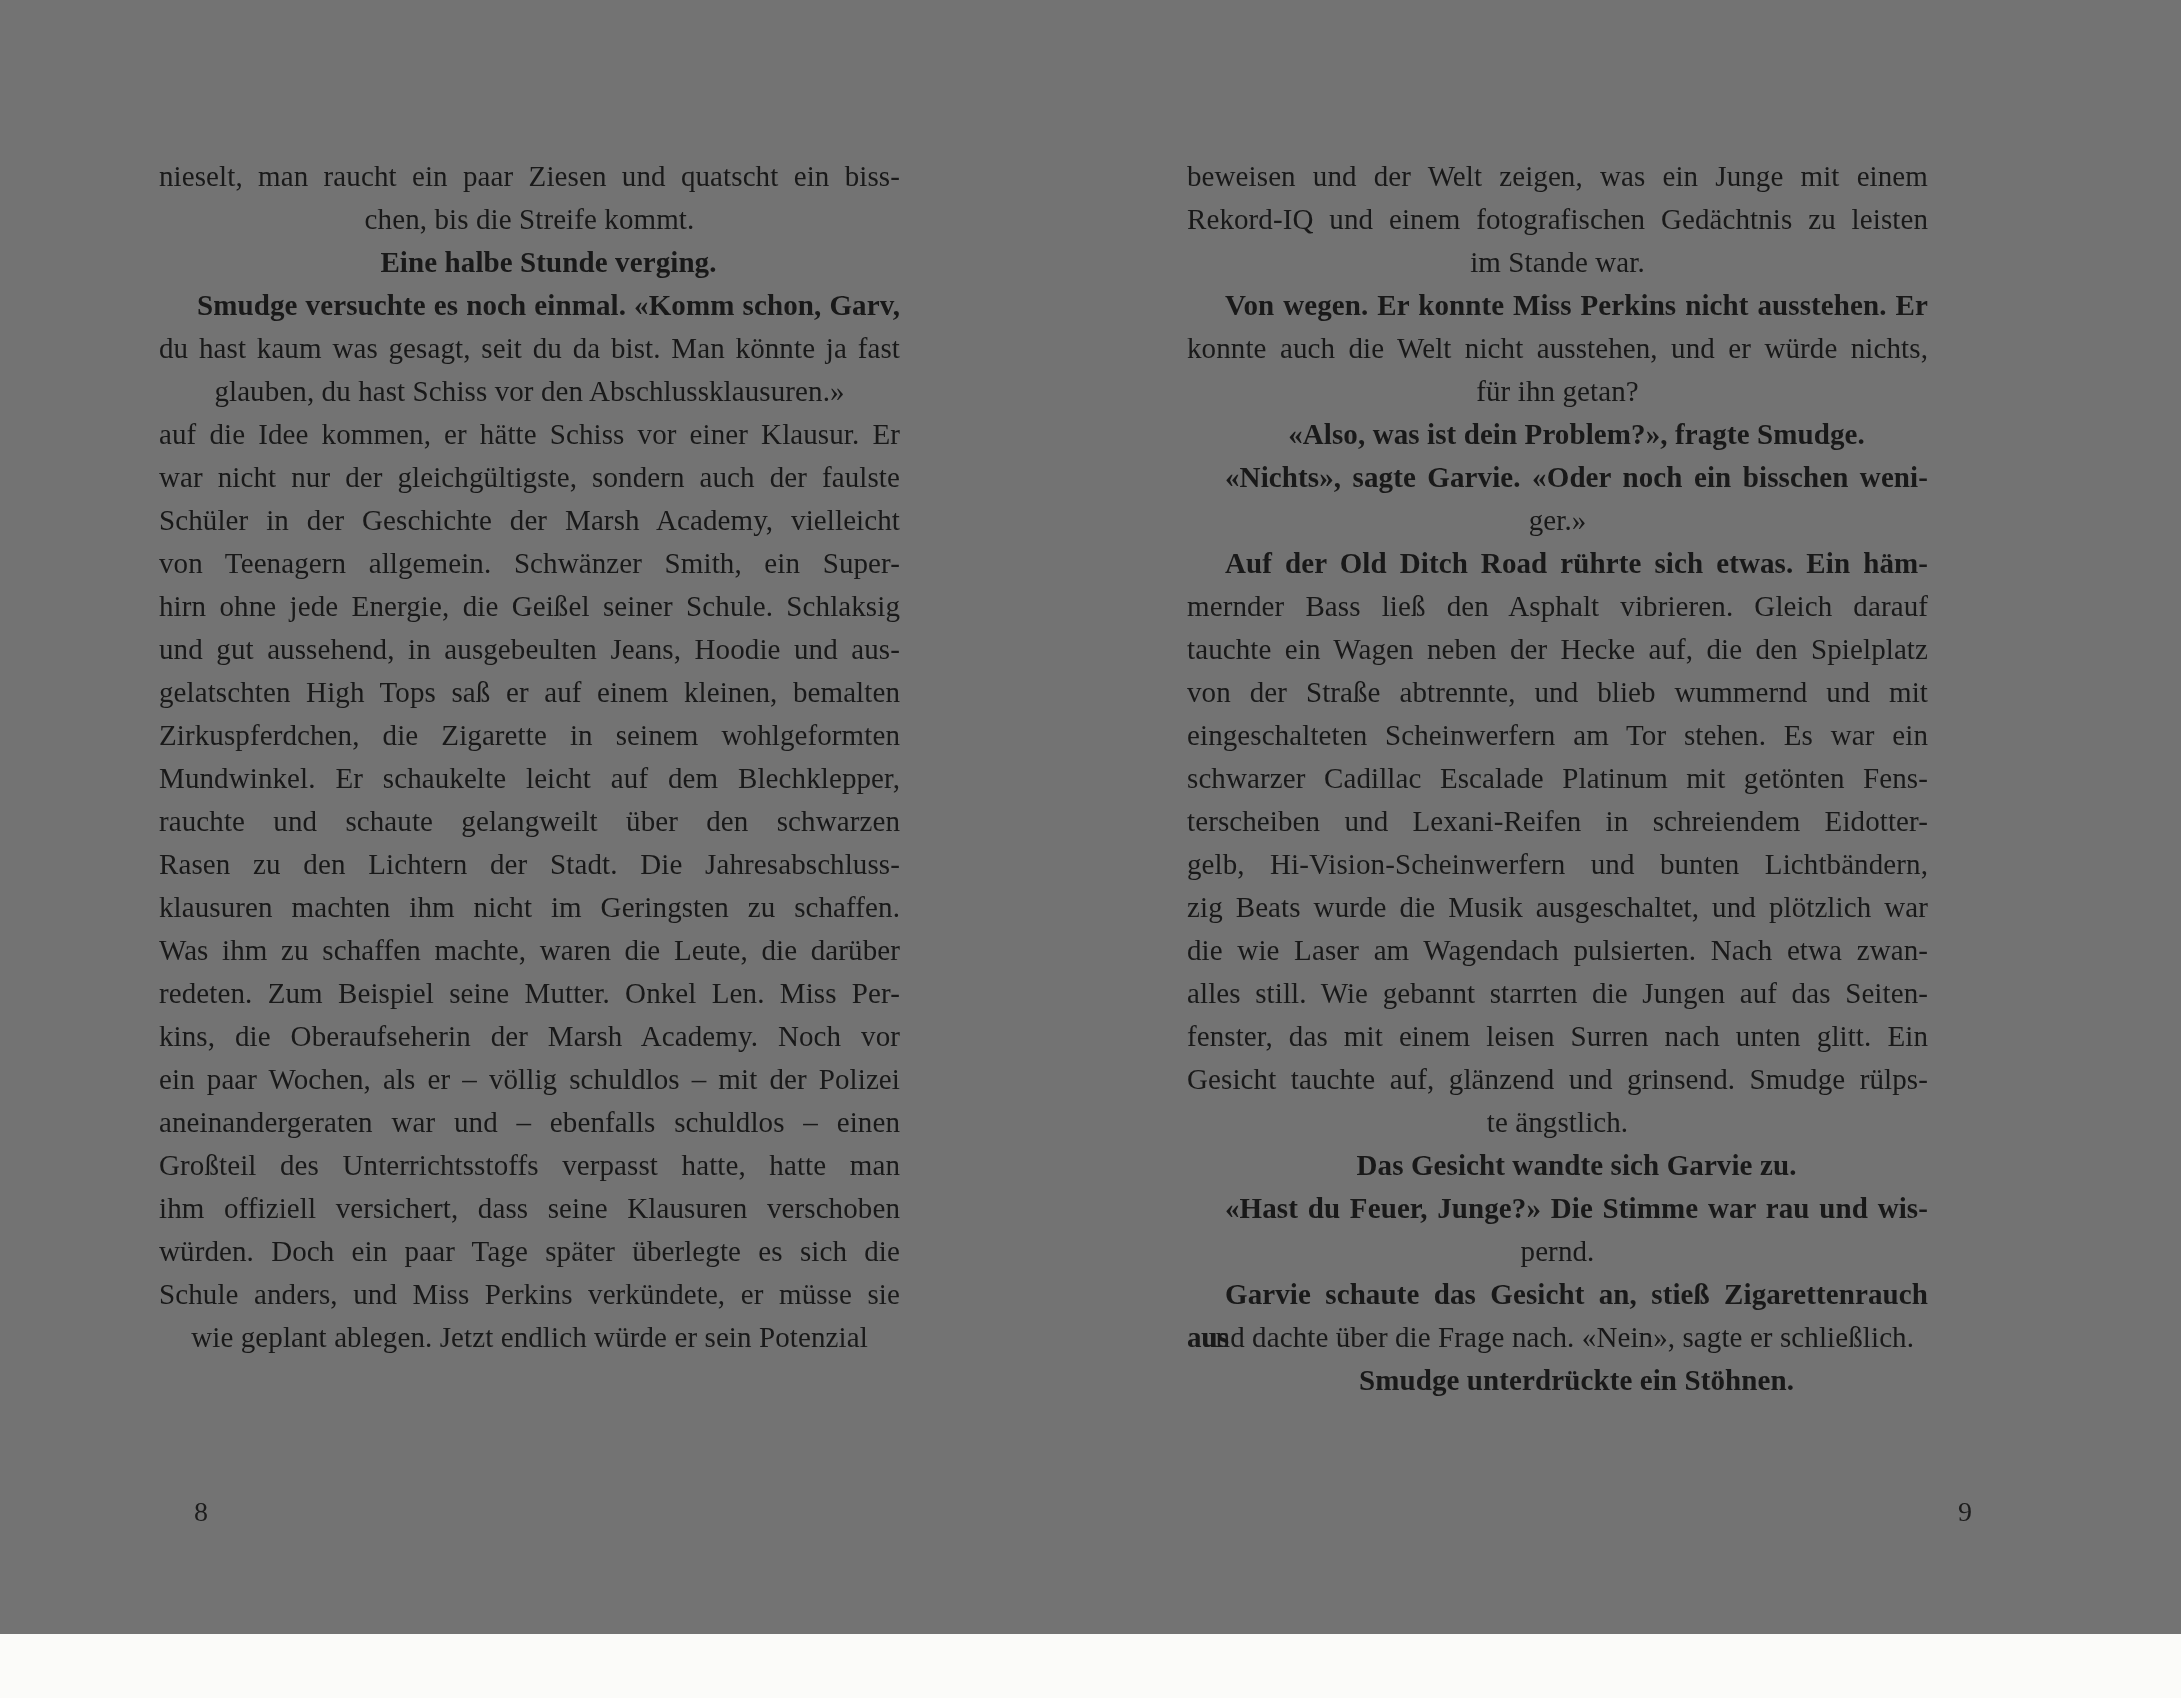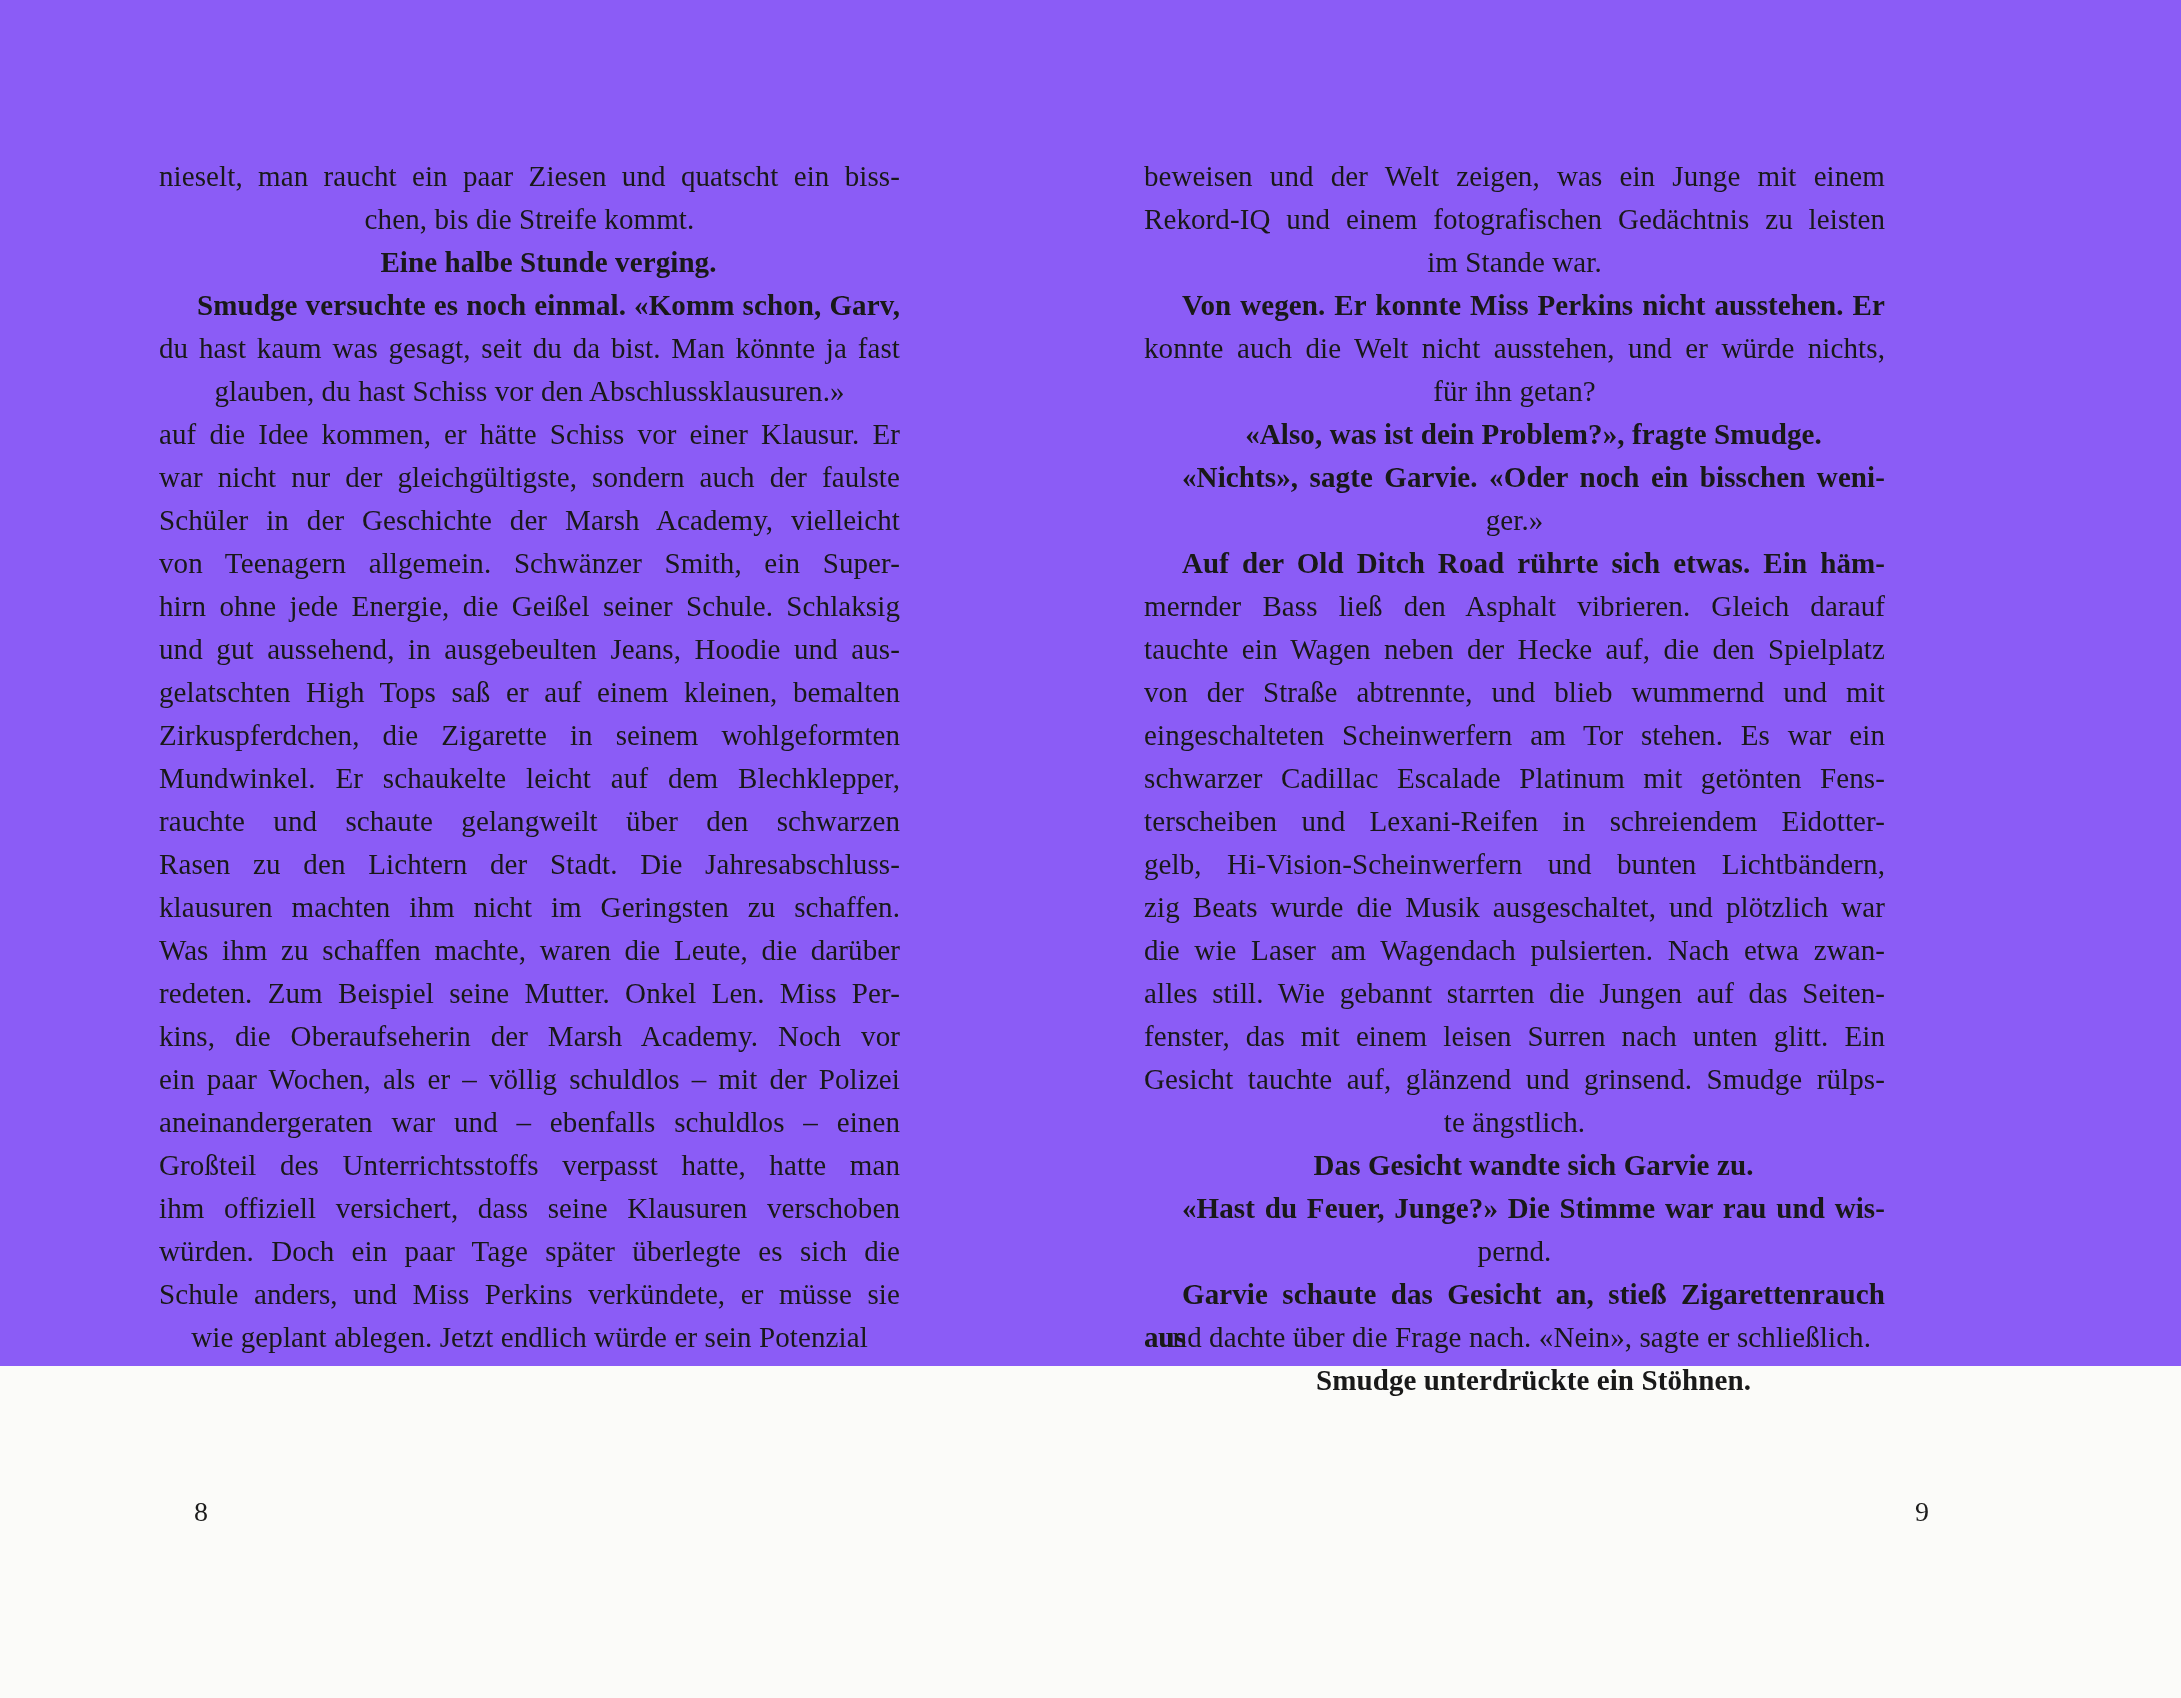--- a/index.html
+++ b/index.html
@@ -6,33 +6,33 @@
     margin: 0;
     padding: 0;
     width: 2182px;
     height: 1698px;
     background: #fbfbf9;
     overflow: hidden;
   }
   .spread {
     position: relative;
     width: 2182px;
-    height: 1366px;
-    background: #8b5cf6;
+    height: 1634px;
+    background: #737373;
     font-family: "Liberation Serif", "DejaVu Serif", serif;
     color: #191919;
   }
   .page {
     position: absolute;
     top: 0;
     width: 1091px;
     height: 1698px;
   }
   .page-left  { left: 0; }
-  .page-right { left: 1047px; }
+  .page-right { left: 1090px; }
   .textblock {
     position: absolute;
     top: 155px;
     width: 741px;
     font-size: 29px;
     line-height: 43px;
     letter-spacing: 0.1px;
   }
   .page-left  .textblock { left: 159px; }
   .page-right .textblock { left: 97px; }

